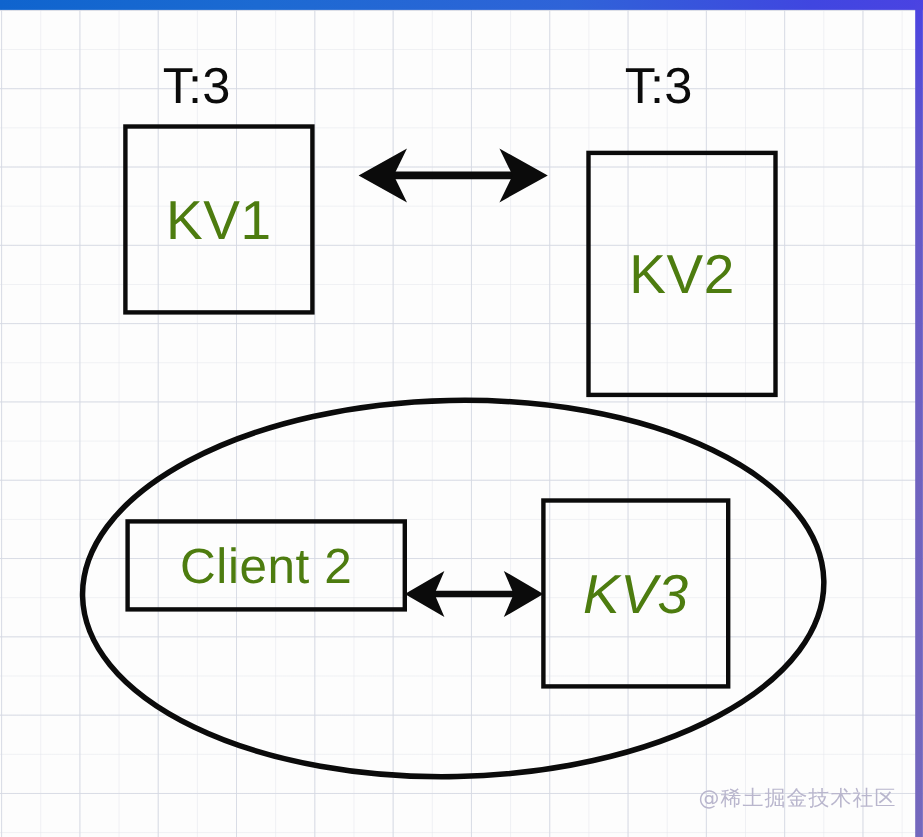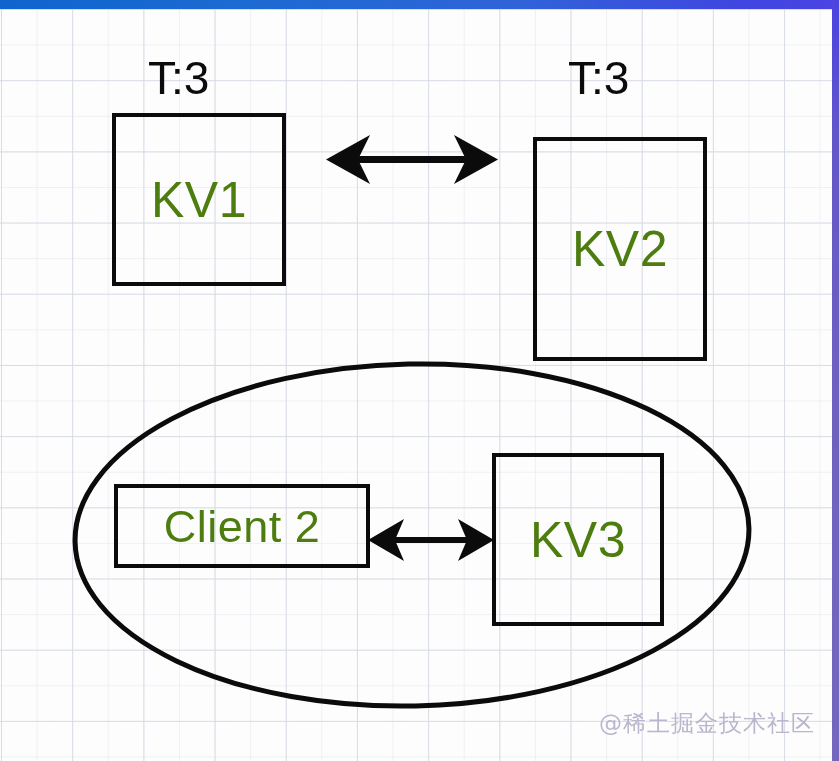--- a/index.html
+++ b/index.html
@@ -82,21 +82,21 @@
     position: absolute;
     overflow: visible;
   }
   #group-ellipse {
     position: absolute;
   }
   #watermark {
     position: absolute;
     right: 24px;
     bottom: 22px;
-    font-size: 23px;
+    font-size: 19px;
     color: #b9b6cd;
     letter-spacing: 1px;
     white-space: nowrap;
     font-family: "DejaVu Sans", sans-serif;
   }
 </style>
 </head>
 <body>
 
 <div id="canvas">
@@ -120,25 +120,25 @@
   <svg class="arrow-svg" style="left:322px; top:126px;" width="180" height="68" viewBox="0 0 180 68">
     <line x1="26" y1="33.5" x2="154" y2="33.5" stroke="#0b0b0b" stroke-width="7"></line>
     <path d="M 4 33.5 L 48 9 L 36 33.5 L 48 58 Z" fill="#0b0b0b"></path>
     <path d="M 176 33.5 L 132 9 L 144 33.5 L 132 58 Z" fill="#0b0b0b"></path>
   </svg>
 
   <svg id="group-ellipse" style="left:66px; top:358px;" width="692" height="358" viewBox="0 0 692 358">
     <ellipse cx="346" cy="177" rx="337" ry="171" fill="none" stroke="#0b0b0b" stroke-width="5" transform="rotate(-1.2 346 177)"></ellipse>
   </svg>
 
-  <div class="node-box" style="left:114px; top:484px; width:256px; height:84px; border-width:4px;">
+  <div class="node-box" style="left:114px; top:472px; width:256px; height:84px; border-width:4px;">
     <span class="node-label small">Client 2</span>
   </div>
 
-  <div class="node-box" style="left:492px; top:453px; width:172px; height:173px;">
+  <div class="node-box" style="left:492px; top:453px; width:172px; height:173px;font-style:italic;">
     <span class="node-label">KV3</span>
   </div>
 
   <svg class="arrow-svg" style="left:366px; top:510px;" width="130" height="60" viewBox="0 0 130 60">
     <line x1="22" y1="30" x2="108" y2="30" stroke="#0b0b0b" stroke-width="6"></line>
     <path d="M 2 30 L 38 9 L 29 30 L 38 51 Z" fill="#0b0b0b"></path>
     <path d="M 128 30 L 92 9 L 101 30 L 92 51 Z" fill="#0b0b0b"></path>
   </svg>
 
   <div id="watermark">@稀土掘金技术社区</div>

